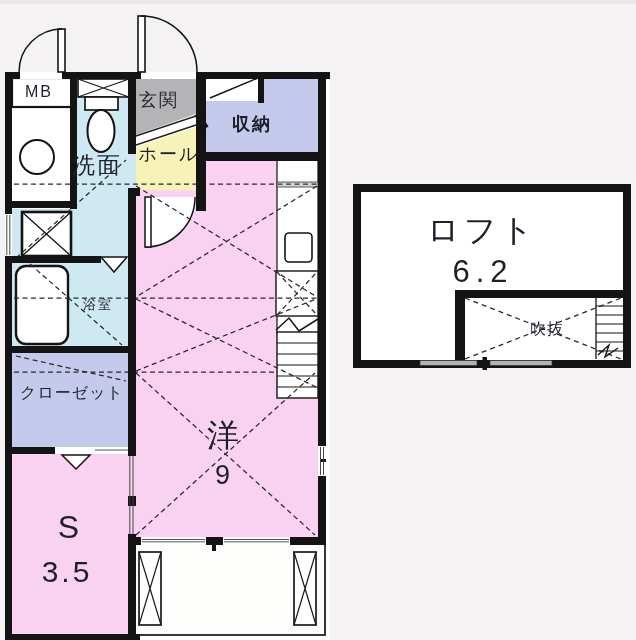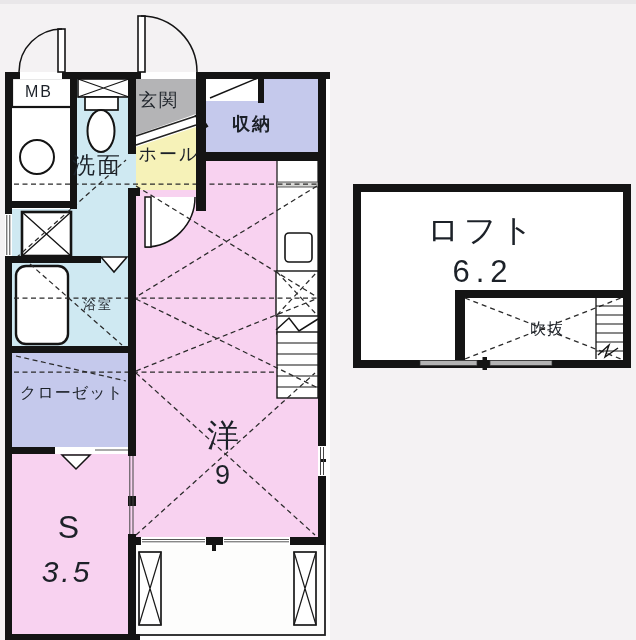--- a/index.html
+++ b/index.html
@@ -159,18 +159,18 @@
 <div class="lbl lbl-mb" style="left:39px;top:88px;">MB</div>
 <div class="lbl lbl-room" style="left:159px;top:96px;">玄関</div>
 <div class="lbl lbl-room" style="left:169px;top:150px;">ホール</div>
 <div class="lbl lbl-room" style="left:252px;top:120px;font-weight:bold;">収納</div>
 <div class="lbl lbl-room" style="left:97px;top:161px;font-size:23px;">洗面</div>
 <div class="lbl lbl-room" style="left:98px;top:300px;font-size:13px;">浴室</div>
 <div class="lbl lbl-small" style="left:72px;top:389px;">クローゼット</div>
 <div class="lbl lbl-big" style="left:224px;top:431px;">洋</div>
 <div class="lbl lbl-num" style="left:224px;top:471px;">9</div>
 <div class="lbl lbl-num" style="left:70px;top:523px;font-size:32px;">S</div>
-<div class="lbl lbl-num" style="left:67px;top:568px;font-size:30px;font-style:italic;">3.5</div>
+<div class="lbl lbl-num" style="left:67px;top:568px;font-size:30px;">3.5</div>
 <div class="lbl lbl-big" style="left:482px;top:226px;letter-spacing:4px;">ロフト</div>
 <div class="lbl lbl-num" style="left:483px;top:267px;font-size:31px;letter-spacing:6px;">6.2</div>
 <div class="lbl lbl-small" style="left:547px;top:325px;">吹抜</div>
 
 </div>
 
 </body></html>

